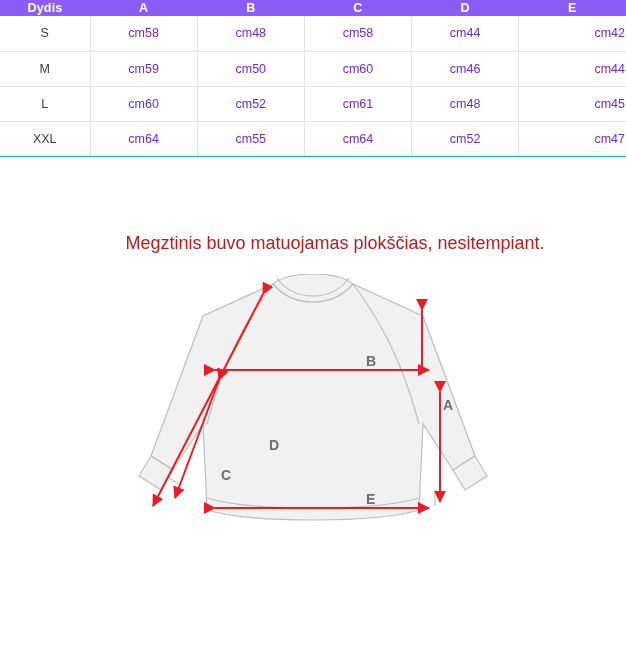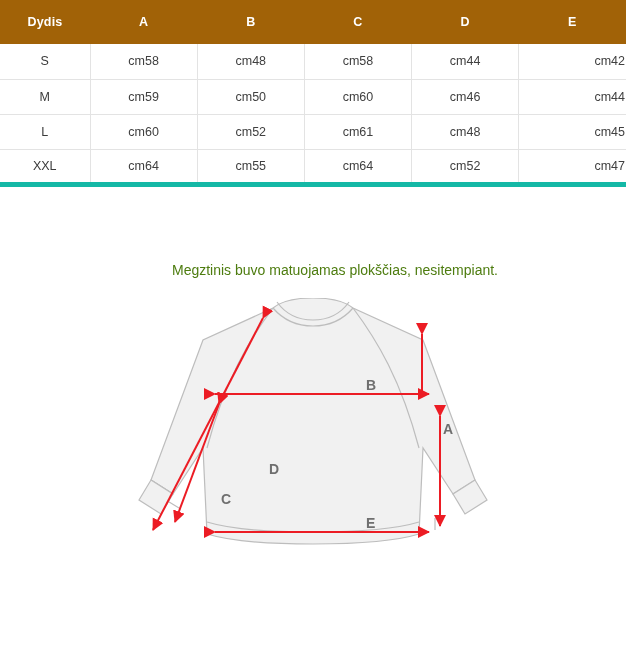--- a/index.html
+++ b/index.html
@@ -18,50 +18,50 @@
     overflow: hidden;
   }
 
   
   .size-table {
     width: 626px;
     border-collapse: collapse;
     table-layout: fixed;
   }
   .size-table th {
-    background: #a16207;
+    background: #8b5cf6;
     color: #ffffff;
     font-size: 12.5px;
     font-weight: bold;
-    height: 44px;
+    height: 16px;
     text-align: center;
     border: none;
     letter-spacing: 0.2px;
   }
   .size-table th.first-col { width: 90px; }
   .size-table td {
     height: 35px;
     text-align: center;
     font-size: 12.5px;
-    color: #404040;
+    color: #6d28d9;
     border-bottom: 1px solid #e3e3e3;
     border-right: 1px solid #e3e3e3;
   }
   .size-table td:last-child { border-right: none; text-align: right; }
-  .size-table tbody tr:last-child td { border-bottom: 5px solid #14b8a6; }
+  .size-table tbody tr:last-child td { border-bottom: 1px solid #14b8a6; }
   .size-table td.row-label { color: #3a3a3a; }
 
   
   .notes {
     margin-top: 74px;
     text-align: center;
   }
   .note-line {
-    font-size: 14px;
-    color: #4d7c0f;
+    font-size: 18px;
+    color: #b91c1c;
     line-height: 1.4;
     margin-left: 44px;
   }
   .note-line.second { margin-top: 22px; }
 
   
   .illustration {
     margin-top: 18px;
     display: flex;
     justify-content: center;

